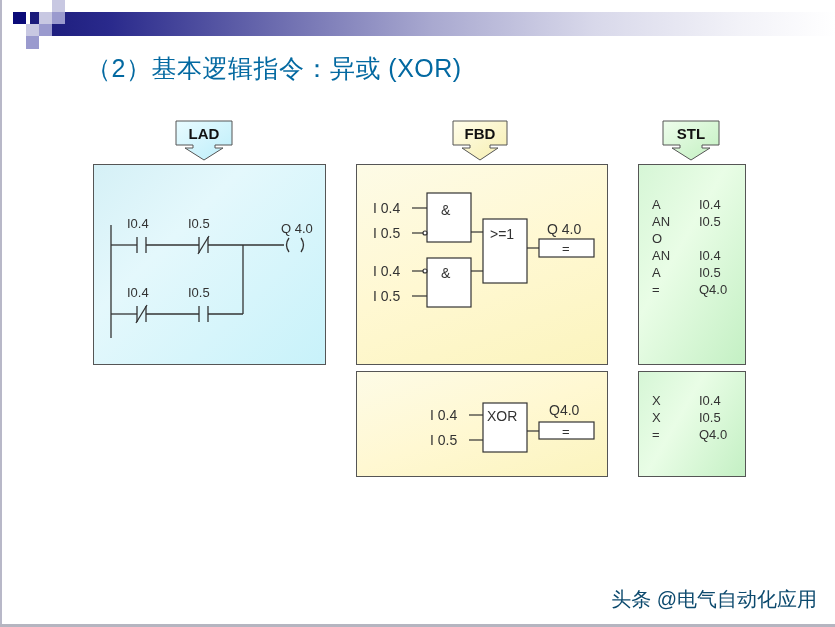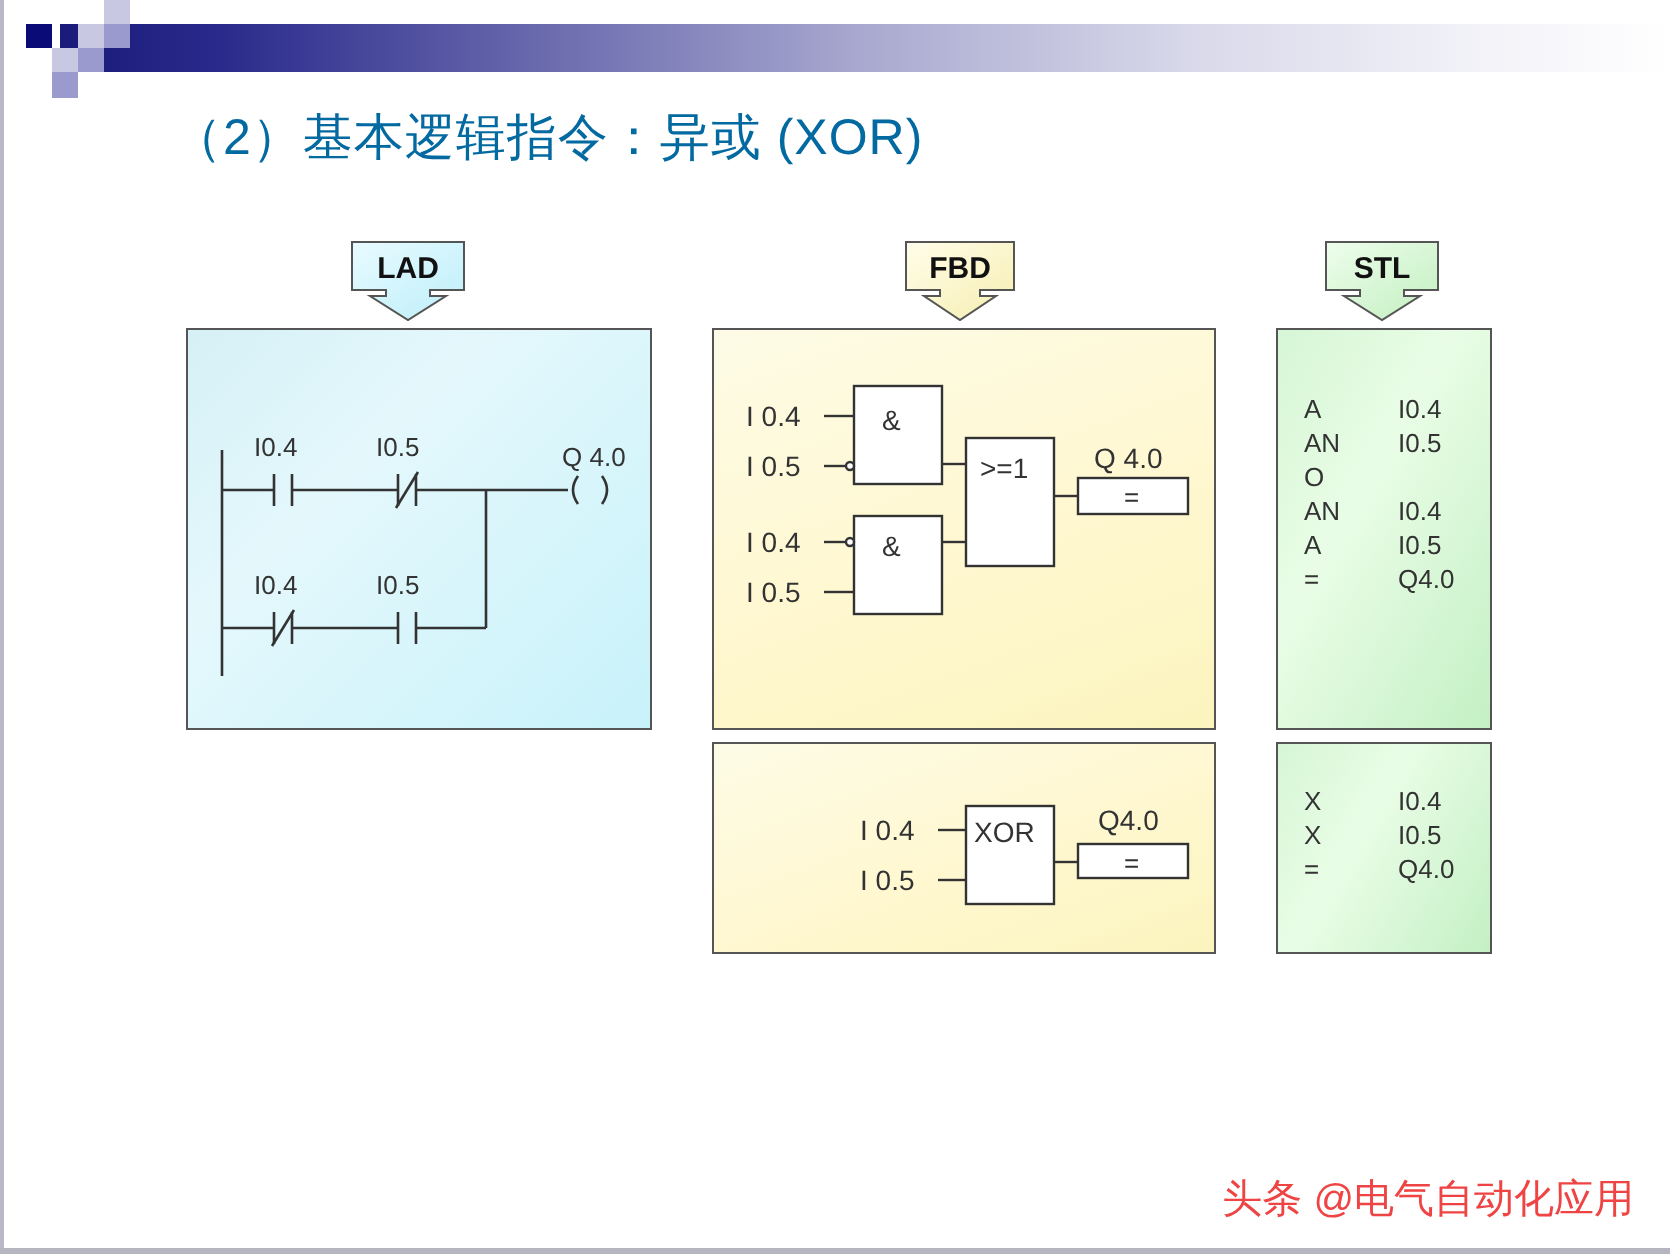--- a/index.html
+++ b/index.html
@@ -10,21 +10,21 @@
   .header-bar { position:absolute; left:30px; top:12px; width:805px; height:24px;
      background:linear-gradient(to right,#1a1a7a 0%,#2a2a8c 10%,#6a6aae 30%,#a9a9d0 50%,#d8d8ea 70%,#f2f2f8 88%,#ffffff 100%); }
   .sq { position:absolute; }
   .title { position:absolute; left:86px; top:52px; font-size:25px; color:#0369a1; letter-spacing:0.5px; }
   .panel { position:absolute; border:1px solid #555; box-sizing:border-box; }
   .lad-bg { background:linear-gradient(135deg,#d5f0f6 0%,#e4f8fc 35%,#c8f2fa 100%); }
   .fbd-bg { background:linear-gradient(160deg,#fdfbe6 0%,#fff8d2 50%,#fbf4be 100%); }
   .stl-bg { background:linear-gradient(120deg,#d6f6d6 0%,#e9fde6 40%,#c4f0c4 100%); }
   svg text { font-family:"Liberation Sans", sans-serif; }
   .stl-row { position:absolute; font-size:13px; color:#333; }
-  .watermark { position:absolute; right:18px; top:586px; font-size:20px; color:#ef4444; }
+  .watermark { position:absolute; right:18px; top:586px; font-size:20px; color:#0c4a6e; }
 </style>
 </head>
 <body>
 
 <div class="slide-border-left"></div>
 <div class="header-bar"></div>
 <div class="sq" style="left:13px;top:12px;width:13px;height:12px;background:#0b0b78;"></div>
 <div class="sq" style="left:39px;top:12px;width:13px;height:12px;background:#c8c8e2;"></div>
 <div class="sq" style="left:52px;top:0px;width:13px;height:12px;background:#c8c8e2;"></div>
 <div class="sq" style="left:52px;top:12px;width:13px;height:12px;background:#9a9ace;"></div>

